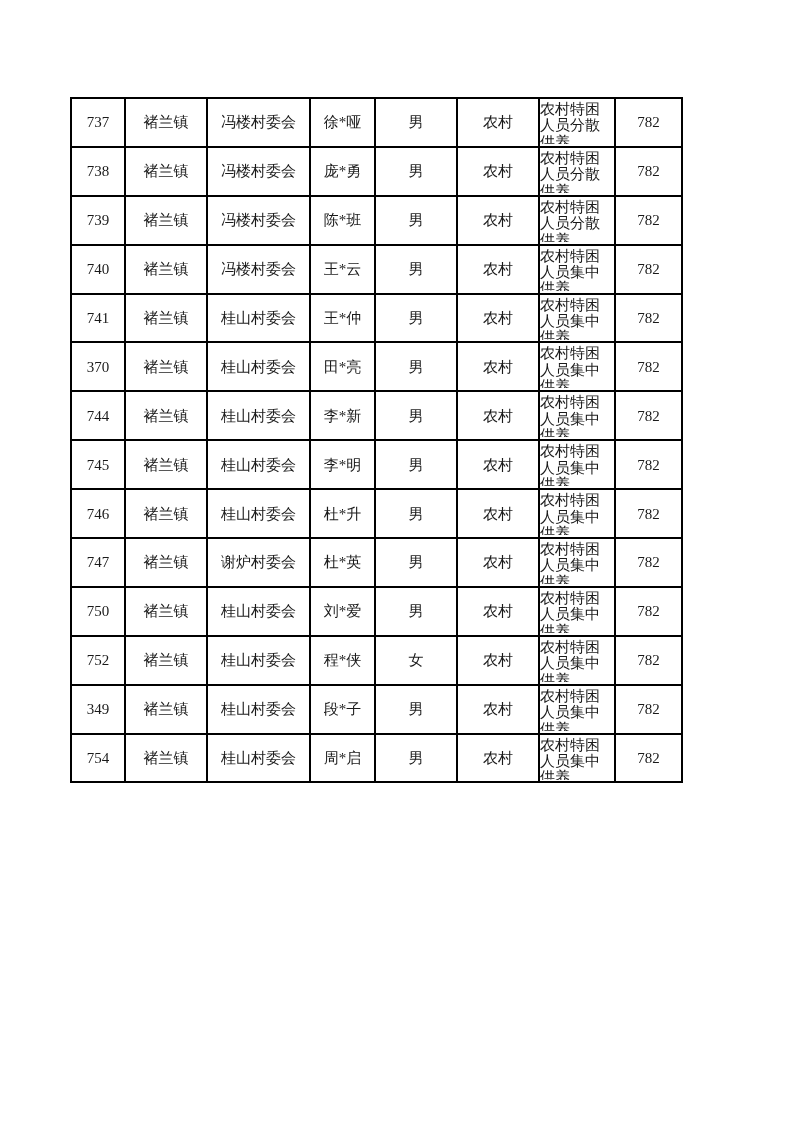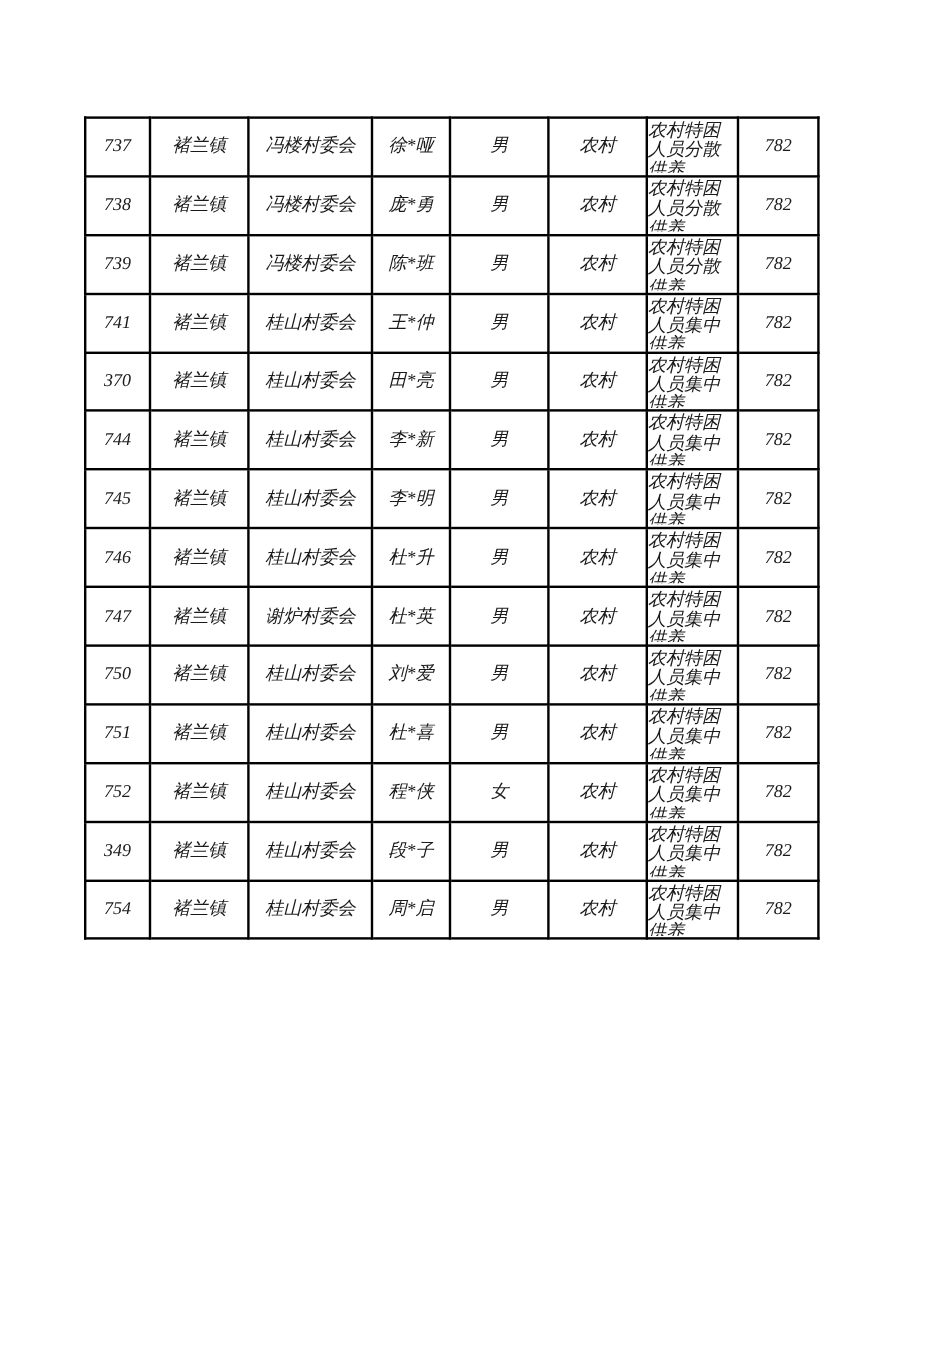--- a/index.html
+++ b/index.html
@@ -18,21 +18,20 @@
     width: 793px; height: 1122px;
     background: #ffffff;
   }
   table.grid {
     position: absolute;
     left: 70px;
     top: 97px;
     border-collapse: collapse;
     table-layout: fixed;
     width: 611px;
-    font-style: italic;
   }
   table.grid td {
     border: 2px solid #000000;
     text-align: center;
     vertical-align: middle;
     font-size: 15px;
     line-height: 1.2;
     height: 48.9px;
     padding: 0;
     overflow: hidden;
@@ -112,20 +111,36 @@
     <td class="support">
       <div class="support-inner">
               <div>农村特困</div>
               <div>人员分散</div>
               <div>供养</div>
             </div>
     </td>
     <td>782</td>
   </tr>
 
+  <tr>
+    <td>740</td>
+    <td>褚兰镇</td>
+    <td>冯楼村委会</td>
+    <td>王*云</td>
+    <td>男</td>
+    <td>农村</td>
+    <td class="support">
+      <div class="support-inner">
+              <div>农村特困</div>
+              <div>人员集中</div>
+              <div>供养</div>
+            </div>
+    </td>
+    <td>782</td>
+  </tr>
 
   <tr>
     <td>741</td>
     <td>褚兰镇</td>
     <td>桂山村委会</td>
     <td>王*仲</td>
     <td>男</td>
     <td>农村</td>
     <td class="support">
       <div class="support-inner">
@@ -235,36 +250,20 @@
     <td class="support">
       <div class="support-inner">
               <div>农村特困</div>
               <div>人员集中</div>
               <div>供养</div>
             </div>
     </td>
     <td>782</td>
   </tr>
 
-  <tr>
-    <td>751</td>
-    <td>褚兰镇</td>
-    <td>桂山村委会</td>
-    <td>杜*喜</td>
-    <td>男</td>
-    <td>农村</td>
-    <td class="support">
-      <div class="support-inner">
-              <div>农村特困</div>
-              <div>人员集中</div>
-              <div>供养</div>
-            </div>
-    </td>
-    <td>782</td>
-  </tr>
 
   <tr>
     <td>752</td>
     <td>褚兰镇</td>
     <td>桂山村委会</td>
     <td>程*侠</td>
     <td>女</td>
     <td>农村</td>
     <td class="support">
       <div class="support-inner">

